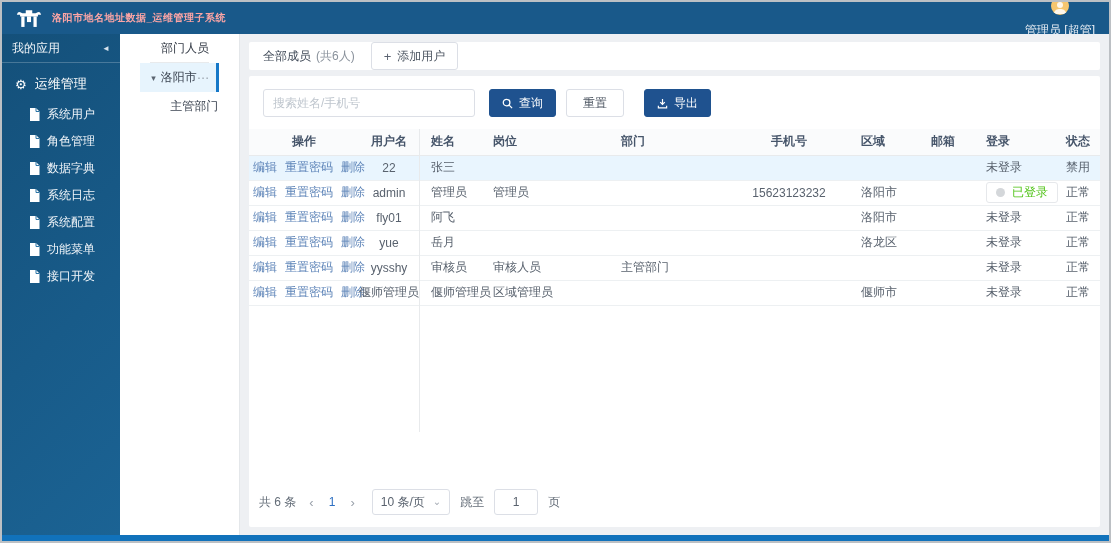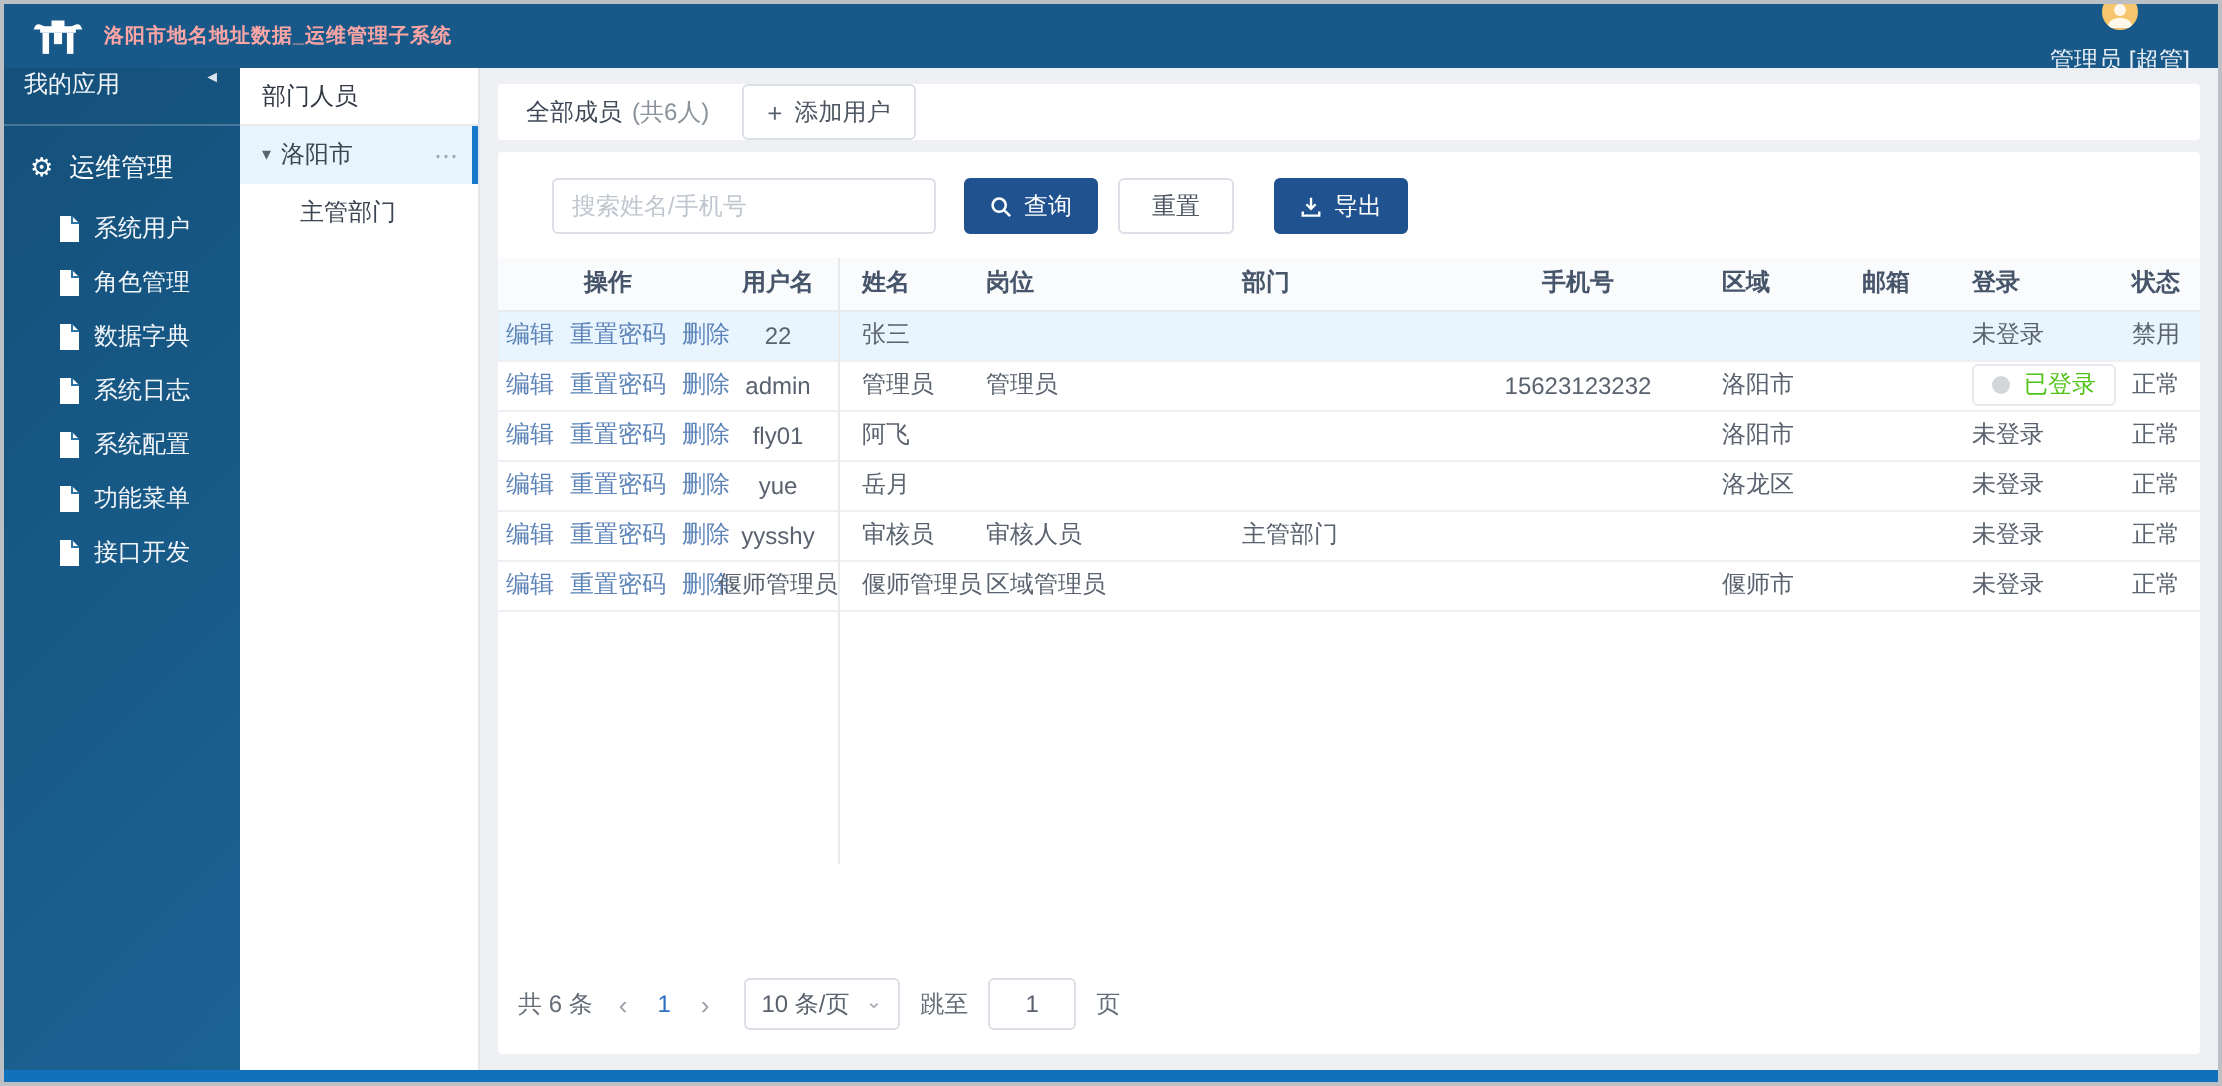--- a/index.html
+++ b/index.html
@@ -13,31 +13,31 @@
   .hdr .title { color:#fca5a5; font-size:10px; font-weight:bold; letter-spacing:.5px; }
   .hdr .spacer { flex:1; }
   .hdr .user { display:flex; align-items:center; gap:7px; color:#e8eef5; font-size:12px; cursor:pointer;flex-direction:column; }
   .avatar { width:18px; height:18px; border-radius:50%; background:#f6c66f; display:flex; align-items:flex-end; justify-content:center; overflow:hidden; }
 
   
   .body { flex:1; display:flex; min-height:0; }
 
   
   .sidebar { width:118px; background:linear-gradient(135deg,#14507a,#1b6394); color:#fff; flex:0 0 auto; }
-  .side-head { height:29px; display:flex; padding:0 10px; font-size:12px; color:#f0f4f8; border-bottom:1px solid rgba(255,255,255,.22); }
+  .side-head { height:29px; display:flex; align-items:center; padding:0 10px; font-size:12px; color:#f0f4f8; border-bottom:1px solid rgba(255,255,255,.22); }
   .side-head .lbl { flex:1; }
   .side-head .collapse { font-size:8px; color:#d7e3ee; cursor:pointer; }
   .group { display:flex; align-items:center; gap:8px; padding:12px 0 8px 13px; font-size:13px; color:#fff; cursor:pointer; }
   .gear { font-size:13px; color:#fff; }
   .menu { list-style:none; }
   .menu li { display:flex; align-items:center; gap:7px; padding:5px 0 5px 27px; font-size:12px; color:#f2f6fa; cursor:pointer; }
   .doc-icon { width:11px; height:13px; flex:0 0 auto; }
 
   
-  .dept { width:120px; background:#ffffff; border-right:1px solid #e4e7ea; flex:0 0 auto; display:flex; flex-direction:column; }
+  .dept { width:120px; background:#ffffff; border-right:1px solid #e4e7ea; flex:0 0 auto; display:flex; flex-direction:column;align-items:center; }
   .dept-head { height:29px; line-height:29px; padding-left:11px; color:#333a45; border-bottom:1px solid #e8eaec; font-size:12px; }
   .tree-item { display:flex; align-items:center; height:29px; padding-left:11px; color:#3c4552; cursor:pointer; position:relative; }
   .tree-item .caret { font-size:9px; color:#5a6470; margin-right:5px; }
   .tree-item.sel { background:#e7f4fd; }
   .tree-item.sel::after { content:""; position:absolute; right:0; top:0; bottom:0; width:3px; background:#1678c8; }
   .tree-item .more { margin-left:auto; margin-right:9px; color:#9aa3ad; letter-spacing:1px; cursor:pointer; }
   .tree-item.child { padding-left:30px; }
 
   
   main { flex:1; min-width:0; display:flex; flex-direction:column; padding:8px 9px; }
@@ -45,21 +45,21 @@
   .card1 { height:28px; display:flex; align-items:center; padding:0 14px; flex:0 0 auto; }
   .members { color:#3e4856; }
   .count { color:#8a929c; margin-left:5px; }
   .btn { border:1px solid #dcdfe6; background:#fff; color:#4c5561; font-size:12px; height:28px; padding:0 12px; border-radius:3px; cursor:pointer; display:inline-flex; align-items:center; gap:6px; font-family:inherit; }
   .btn.primary { background:#1f528f; border-color:#1f528f; color:#fff; }
   .add-btn { margin-left:16px; }
   .add-btn .plus { font-size:13px; color:#5a6270; }
 
   .card2 { margin-top:6px; flex:1; display:flex; flex-direction:column; min-height:0; }
   .search-row { padding:13px 14px 12px 14px; display:flex; align-items:center; flex:0 0 auto; }
-  .search-input { width:192px; height:28px; border:1px solid #dcdfe6; border-radius:3px; padding:0 9px; font-size:12px; color:#4c5561; font-family:inherit; outline:none;margin-left:13px; }
+  .search-input { width:212px; height:28px; border:1px solid #dcdfe6; border-radius:3px; padding:0 9px; font-size:12px; color:#4c5561; font-family:inherit; outline:none; }
   .search-input::placeholder { color:#bfc6ce; }
   .q-btn { margin-left:14px; }
   .r-btn { margin-left:10px; padding:0 16px; }
   .e-btn { margin-left:20px; }
   .btn svg { flex:0 0 auto; }
 
   
   .table-wrap { flex:1; position:relative; min-height:0; overflow:hidden; }
   .vline { position:absolute; left:170px; top:0; bottom:0; width:1px; background:#e8eaec; }
   table { width:100%; border-collapse:collapse; table-layout:fixed; }

